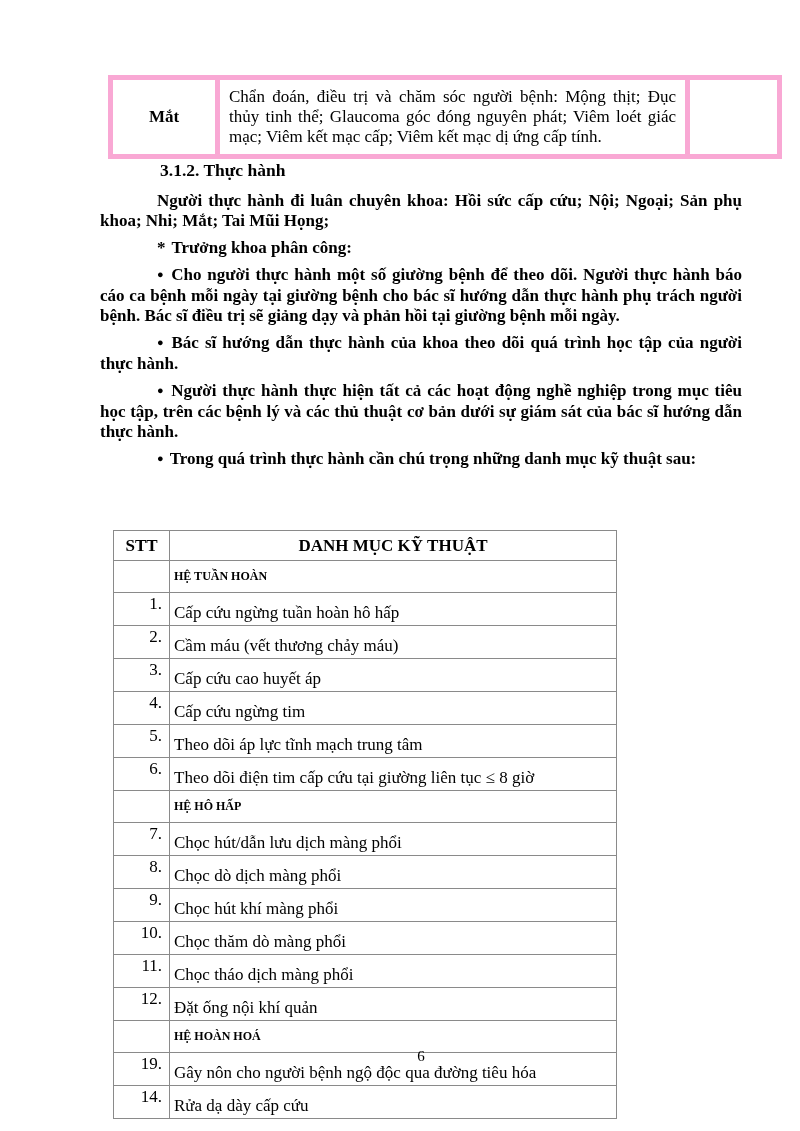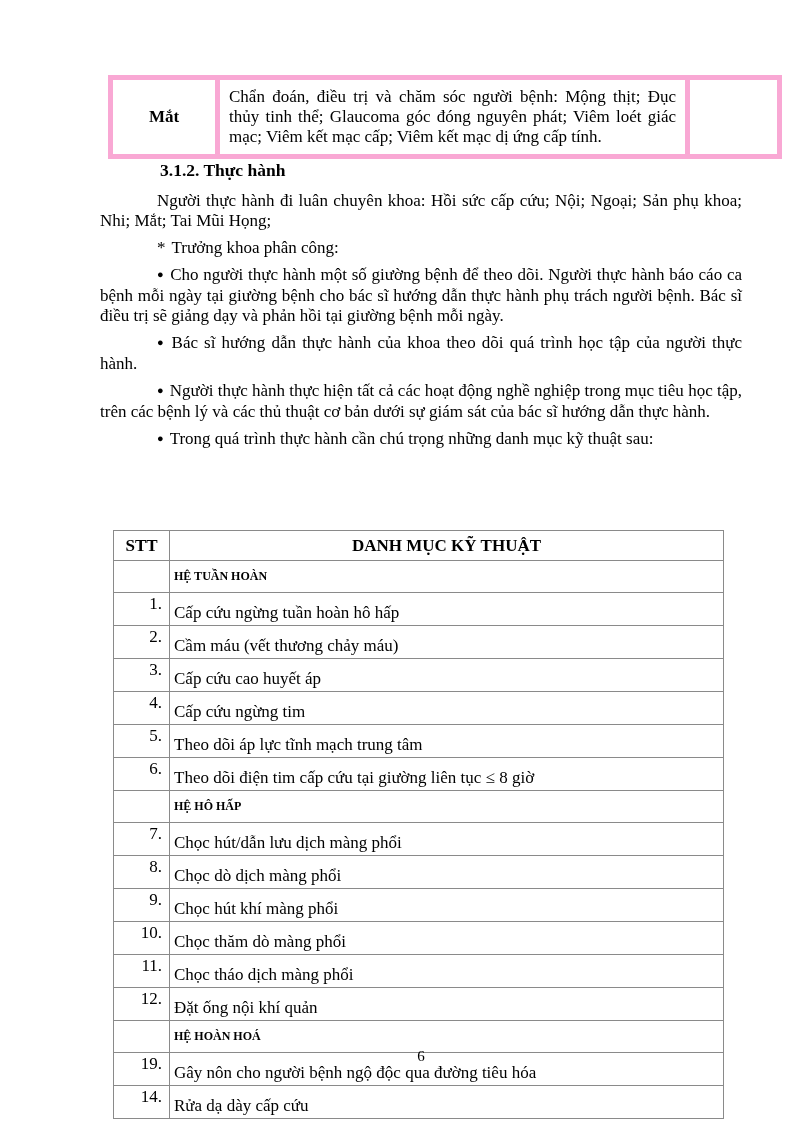--- a/index.html
+++ b/index.html
@@ -22,33 +22,33 @@
   .eye-table .desc-cell  { width: 447px; text-align: justify; padding: 7px 9px; line-height: 20px; }
   .eye-table .note-cell  { width: 85px; }
 
   
   .heading {
     position: absolute; top: 160px; left: 160px;
     font-weight: bold; font-size: 17.5px; margin: 0;
   }
 
   
-  .paras { position: absolute; top: 191px; left: 100px; width: 642px; }
+  .paras { position: absolute; top: 191px; left: 100px; width: 642px; font-weight: bold; }
   .paras p {
     margin: 0 0 7px 0;
     text-indent: 57px;
     text-align: justify;
     line-height: 20px;
   }
   .marker.has-marker { margin-right: 6px; }
   .marker.dot { font-size: 11px; position: relative; top: -2px; }
 
   
   .tech-table {
-    position: absolute; top: 530px; left: 113px; width: 611px;
+    position: absolute; top: 530px; left: 113px; width: 504px;
     border-collapse: collapse; table-layout: fixed;
   }
   .tech-table th, .tech-table td {
     border: 1px solid #8a8a8a;
     height: 29px;
     padding: 0;
     overflow: hidden;
   }
   .tech-table .col-num { width: 55px; }
   .tech-table th { font-size: 17px; font-weight: bold; text-align: center; vertical-align: middle; }

